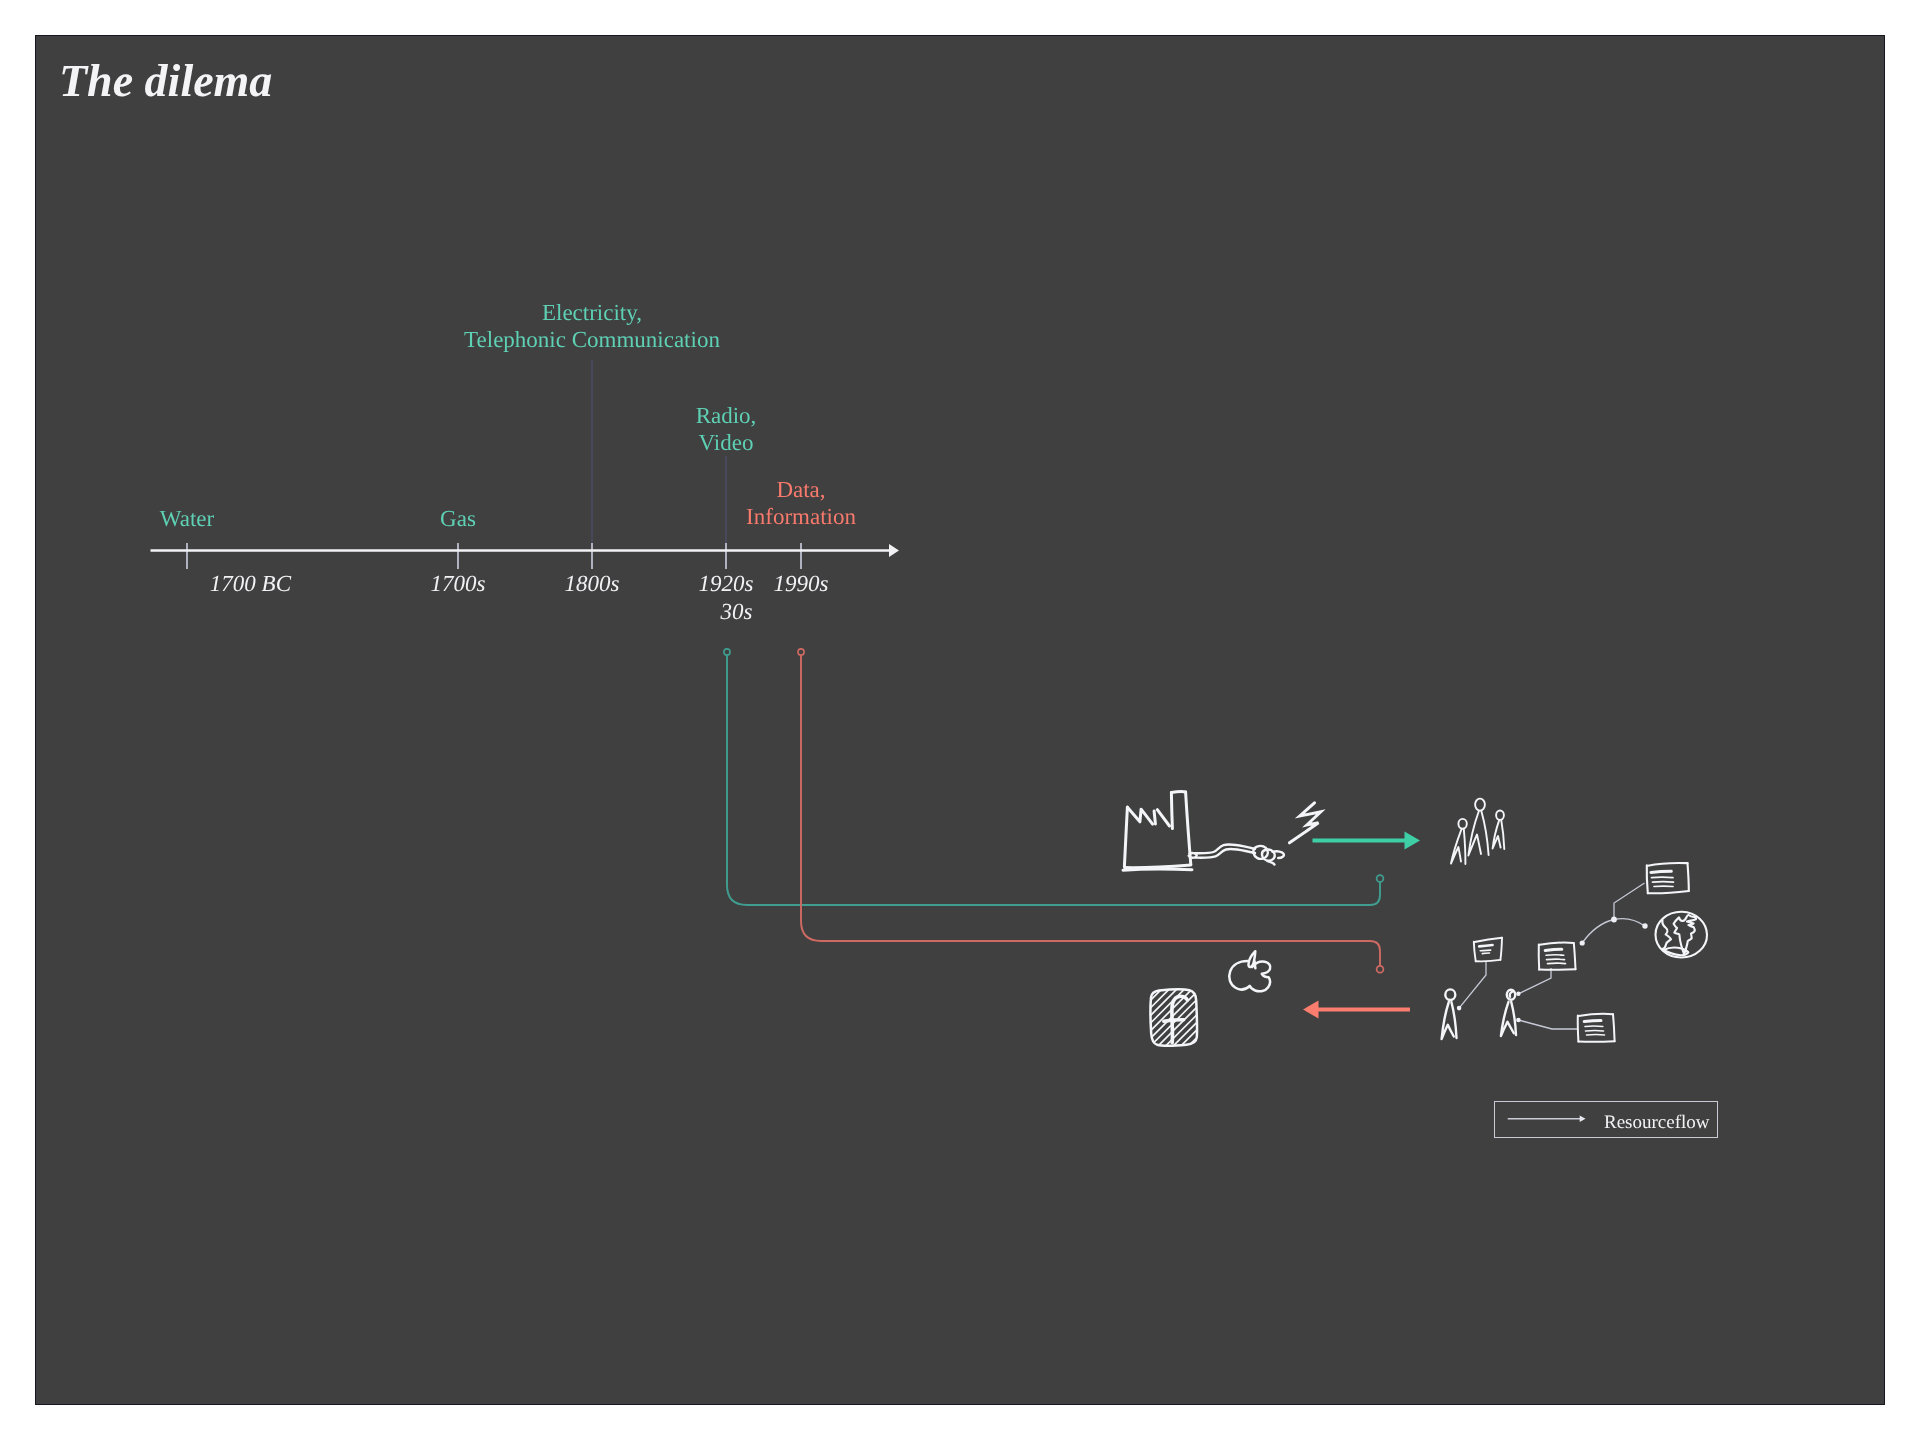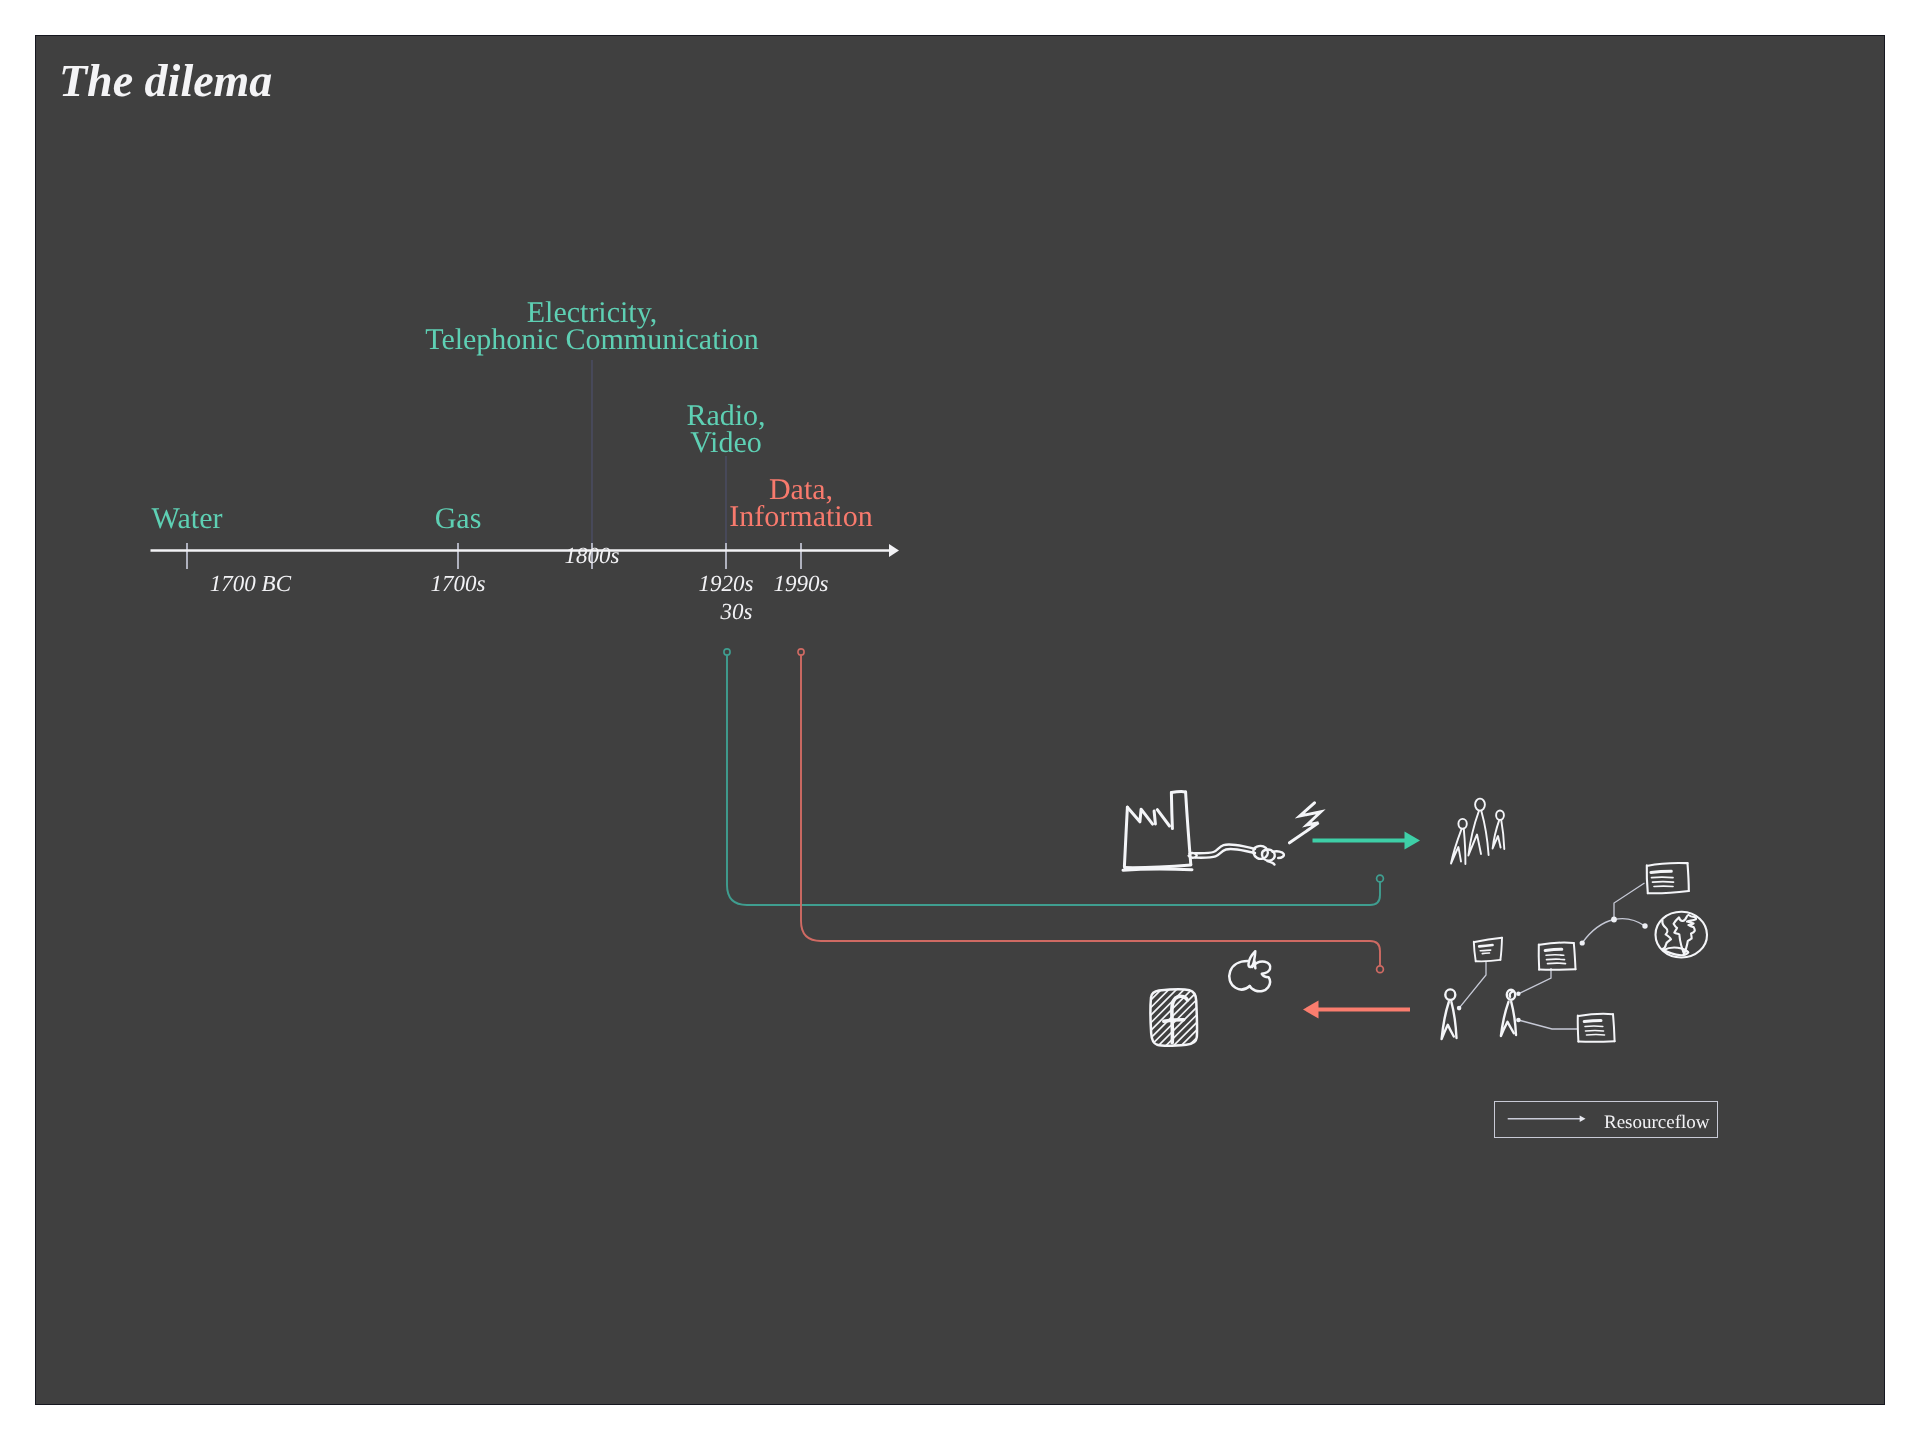--- a/index.html
+++ b/index.html
@@ -4,21 +4,21 @@
 <title>The dilema</title>
 <style>
   html,body{margin:0;padding:0;background:#fff;}
   body{width:1920px;height:1440px;overflow:hidden;font-family:"Liberation Serif",serif;
         -webkit-font-smoothing:antialiased;text-rendering:geometricPrecision;}
   #slide{position:absolute;left:36px;top:36px;width:1848px;height:1368px;background:#404040;overflow:hidden;
          transform:translateZ(0);
          box-shadow:0 0 0 1px #16171f;}
   .abs{position:absolute;}
   #title{left:23px;top:22px;font-size:46px;font-style:italic;font-weight:bold;color:#f4f4f6;letter-spacing:0px;line-height:1;}
-  .tl-label{position:absolute;color:#5ed0b4;font-size:30px;line-height:26.5px;text-align:center;white-space:nowrap;}
+  .tl-label{position:absolute;color:#5ed0b4;font-size:23px;line-height:26.5px;text-align:center;white-space:nowrap;}
   .tl-label.red{color:#f87a6d;}
   .tl-date{position:absolute;color:#f2f2f5;font-size:23px;font-style:italic;line-height:27.5px;text-align:center;white-space:nowrap;}
   svg.layer{position:absolute;left:-36px;top:-36px;width:1920px;height:1440px;overflow:visible;pointer-events:none;}
   #legend{position:absolute;border:1.6px solid #c8cad6;box-sizing:border-box;display:flex;align-items:center;padding-left:40px;}
   #legend-text{color:#f2f2f5;font-size:19px;}
 </style>
 </head>
 <body>
 
 <div id="slide">
@@ -60,21 +60,21 @@
       <div>Data,</div>
       <div>Information</div>
     </div>
 
     <div class="tl-date" style="left:55px;top:534px;width:200px;text-align:right;">
       <div>1700 BC</div>
     </div>
     <div class="tl-date" style="left:322px;top:534px;width:200px;">
       <div>1700s</div>
     </div>
-    <div class="tl-date" style="left:456px;top:506px;width:200px;">
+    <div class="tl-date" style="left:456px;top:534px;width:200px;">
       <div>1800s</div>
     </div>
     <div class="tl-date" style="left:590px;top:534px;width:200px;">
       <div>1920s</div>
       <div style="padding-left:21px;">30s</div>
     </div>
     <div class="tl-date" style="left:665px;top:534px;width:200px;">
       <div>1990s</div>
     </div>
   </div>

